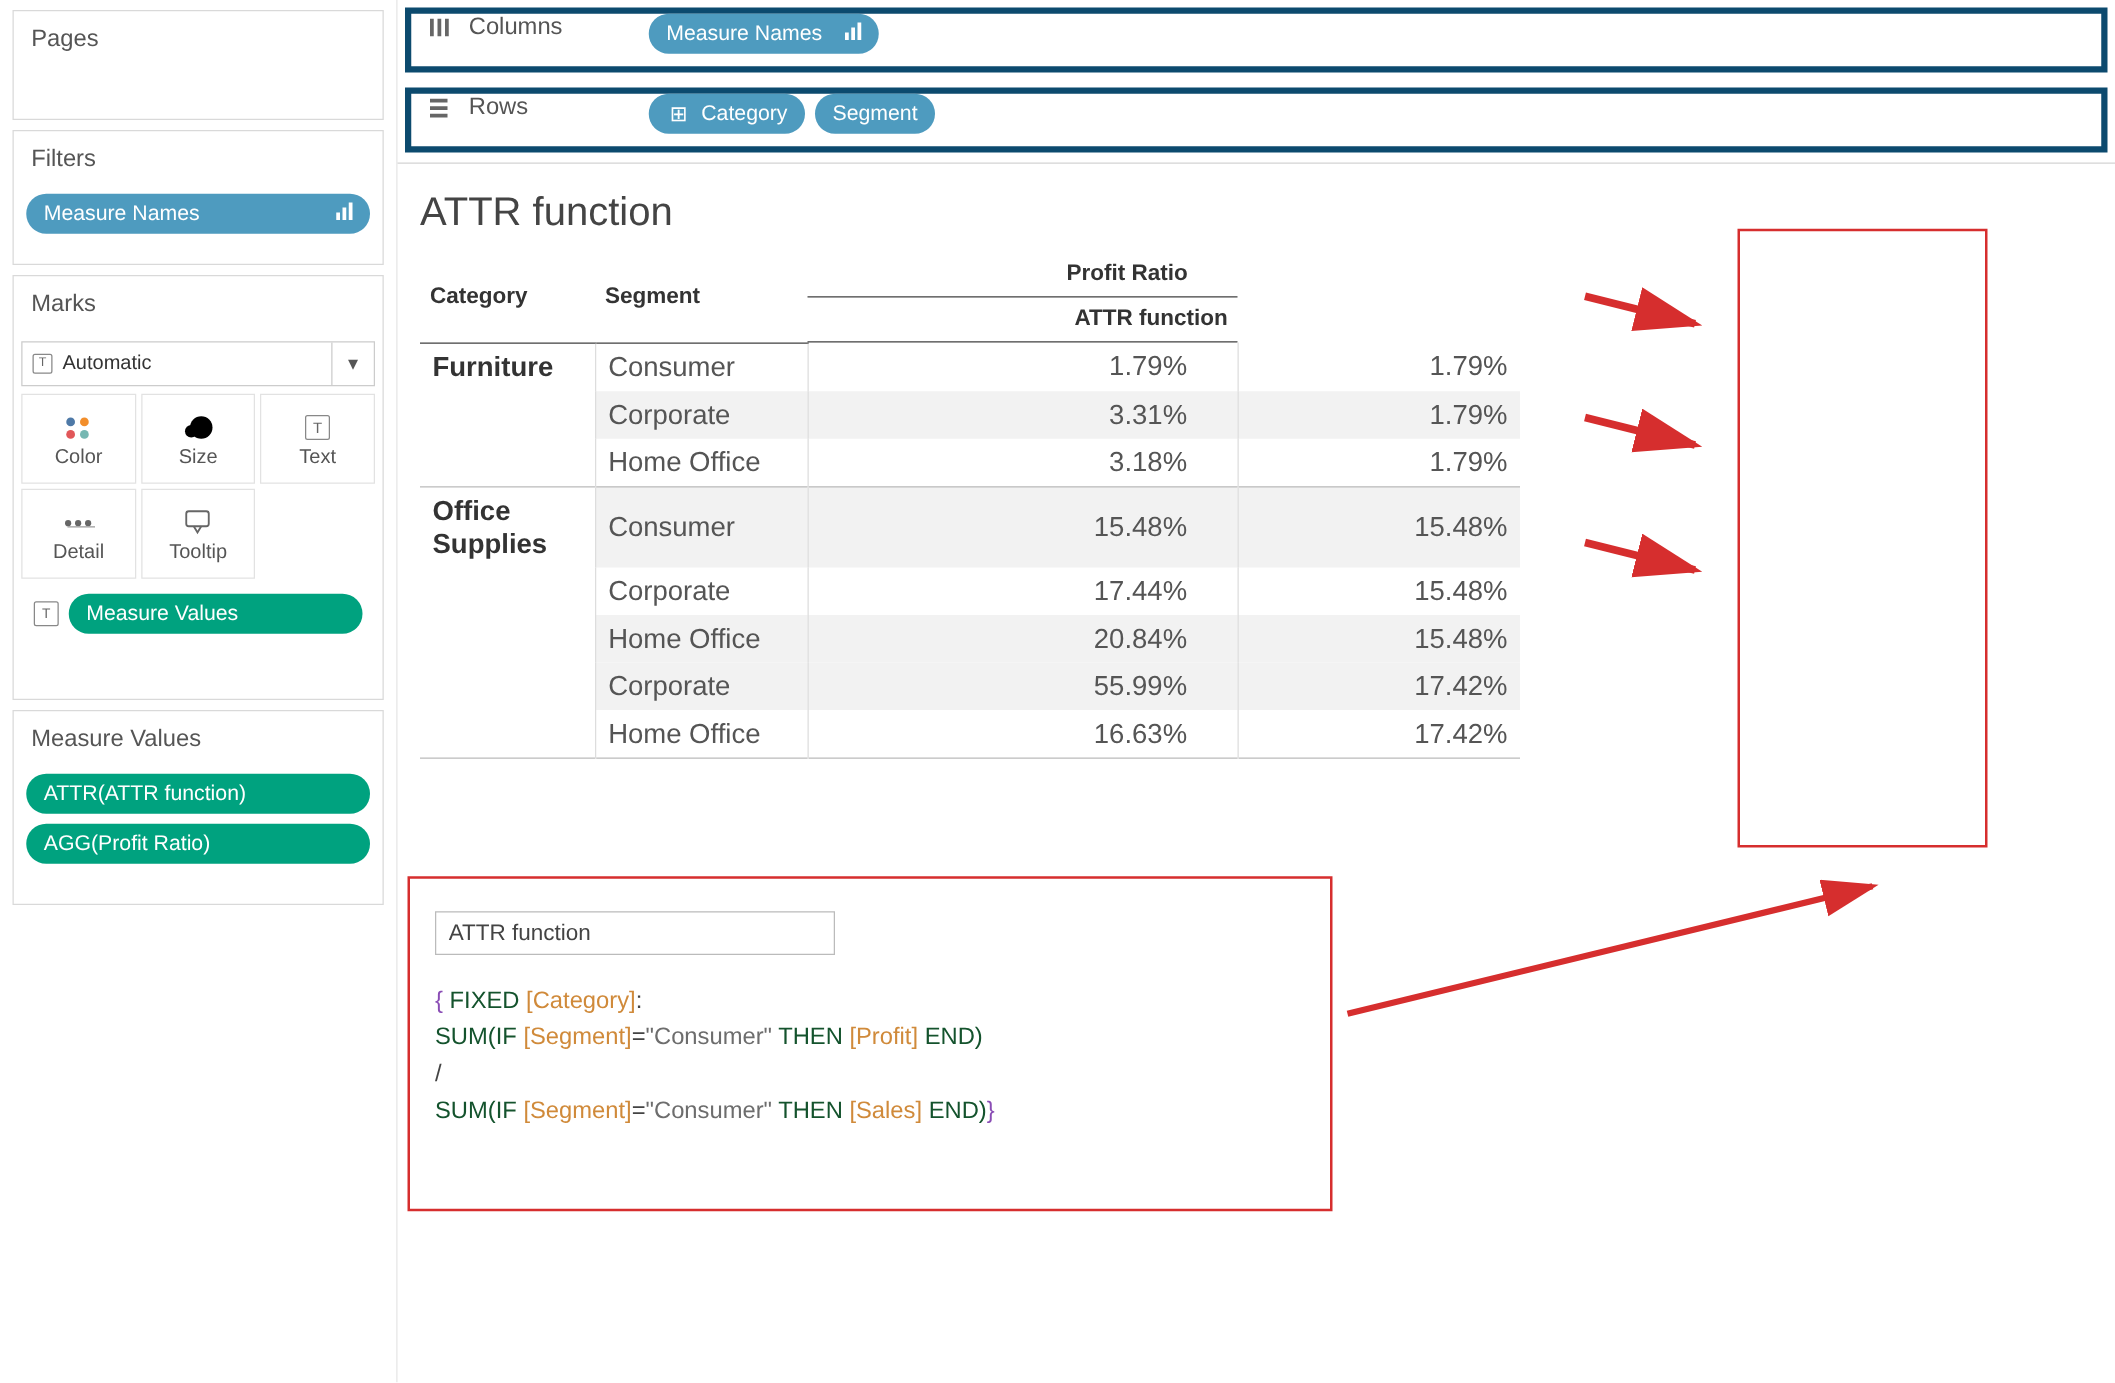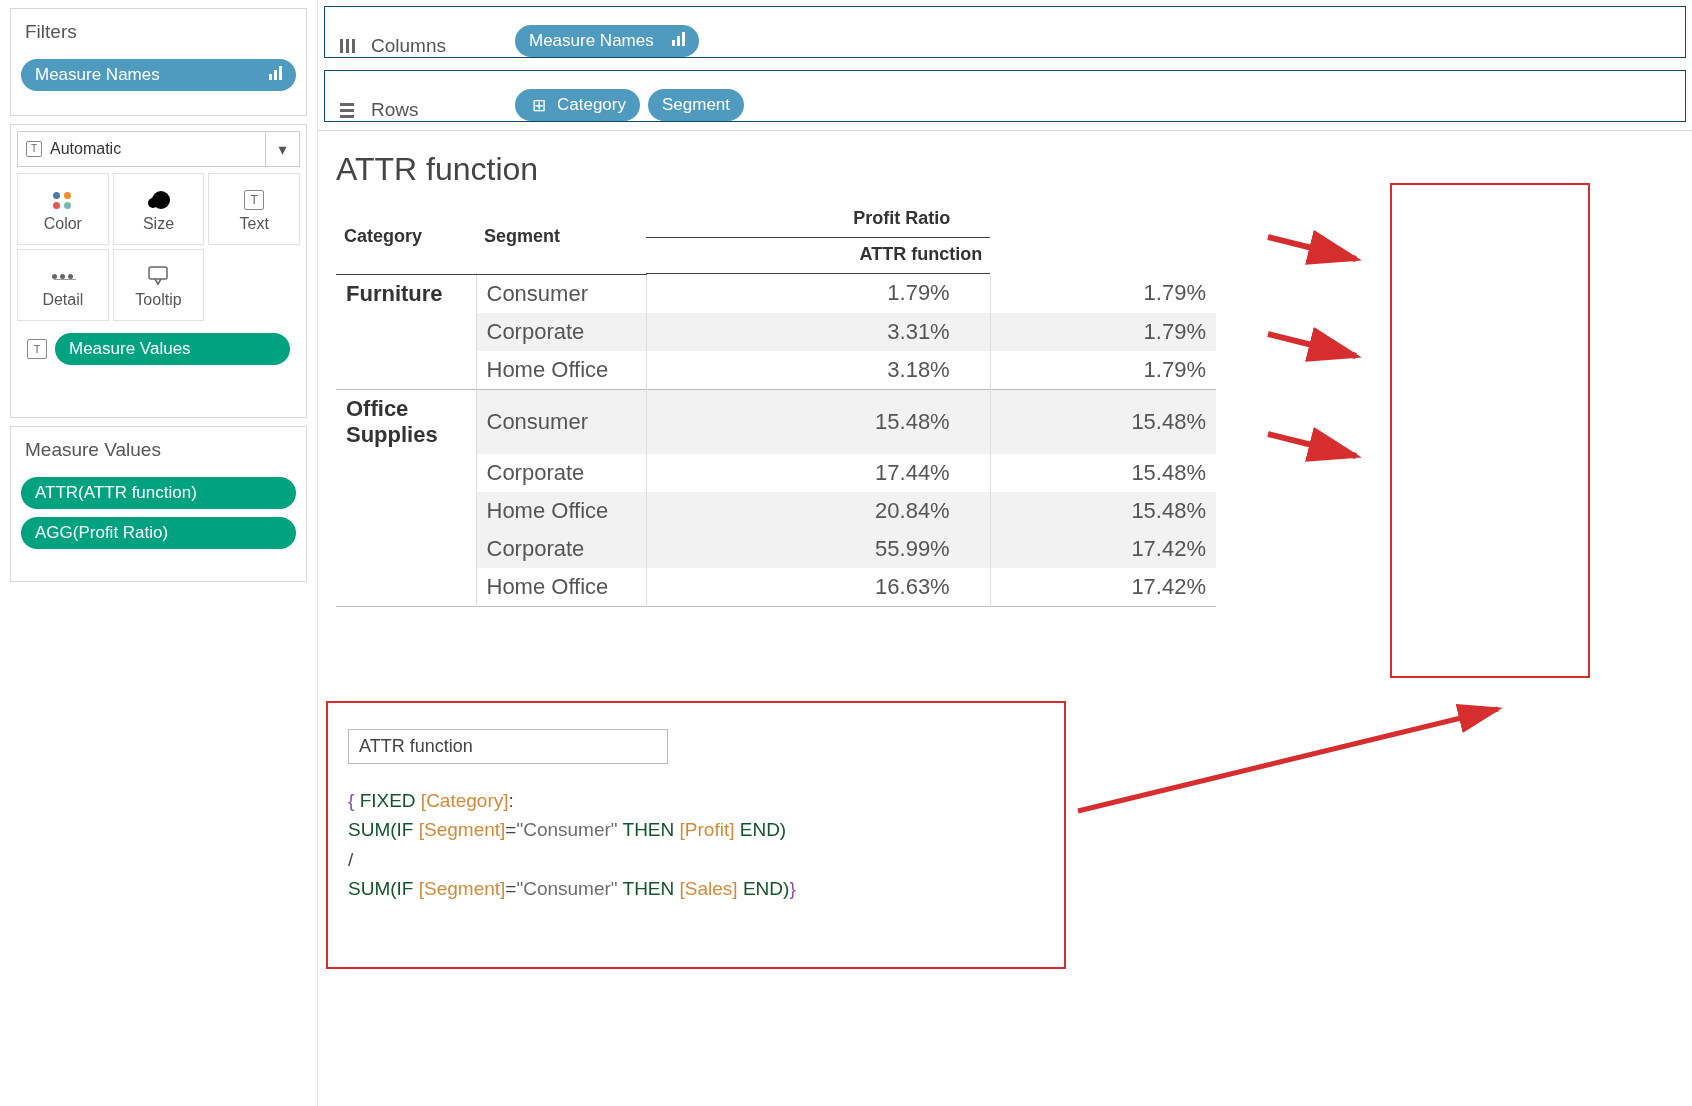--- a/index.html
+++ b/index.html
@@ -27,21 +27,21 @@
   .marks-grid { display: grid; grid-template-columns: 1fr 1fr 1fr; gap: 4px; margin-top: 6px; }
   .mark-btn { border: 1px solid #e2e2e2; height: 72px; display: flex; flex-direction: column; align-items: center; justify-content: center; font-size: 16px; color: #555; cursor: pointer; }
   .mark-btn .mi { height: 30px; display: flex; align-items: center; justify-content: center; font-size: 20px; color: #555; }
 
   .marks-row2 { display: grid; grid-template-columns: 1fr 1fr 1fr; gap: 4px; margin-top: 4px; text-align: right; }
   .marks-row2 .mark-btn.empty { border: none; visibility: hidden; }
 
   .mv-row { display: flex; align-items: center; padding: 6px 10px; }
   .mv-row .t-icon { width: 20px; height: 20px; border: 1px solid #888; border-radius: 2px; font-size: 11px; text-align: center; line-height: 18px; margin-right: 8px; color: #666; }
 
-  .shelf { height: 52px; border: 1px solid #0c4a6e; margin: 6px; display: flex; align-items: flex-end; padding: 0 10px; background: #fff; }
+  .shelf { height: 52px; border: 5px solid #0c4a6e; margin: 6px; display: flex; align-items: flex-start; padding: 0 10px; background: #fff; }
   .shelf-label { width: 180px; display: flex; align-items: center; color: #555; font-size: 19px; }
   .shelf-label .si { width: 24px; margin-right: 12px; color: #666; display: inline-flex; justify-content: center; }
   .shelf .pill { margin-right: 8px; }
   .shelves-bottom-border { border-bottom: 1px solid #d4d4d4; margin-top: 2px; }
 
   .viz { padding: 20px 18px; position: relative; flex: 1; }
   .viz-title { font-size: 32px; color: #444; margin-bottom: 14px; }
 
   .tbl { border-collapse: collapse; width: 880px; }
   .tbl th { text-align: left; font-weight: 600; padding: 6px 8px 8px; font-size: 18px; color: #333; }
@@ -85,37 +85,42 @@
   .cols-icon span { width: 3px; height: 14px; background: #666; }
   .rows-icon { display: inline-flex; flex-direction: column; gap: 3px; }
   .rows-icon span { width: 14px; height: 3px; background: #666; }
 </style>
 </head>
 <body>
 
 <div class="app">
   <div class="left">
 
+    <div class="card">
+      <div class="card-title">Pages</div>
+      <div style="height:40px"></div>
+    </div>
 
     <div class="card">
       <div class="card-title">Filters</div>
       <div class="pill full">
         <span>Measure Names</span>
         <span class="pill-trail">
           <span class="bar-icon">
               <span></span>
               <span></span>
               <span></span>
             </span>
         </span>
       </div>
       <div style="height:20px"></div>
     </div>
 
     <div class="card">
+      <div class="card-title">Marks</div>
       <div class="marks-body">
         <div class="marks-select">
           <div class="sel-left">
             <span class="t-icon">T</span>
             <span>Automatic</span>
           </div>
           <div class="sel-right">▾</div>
         </div>
 
         <div class="marks-grid">

